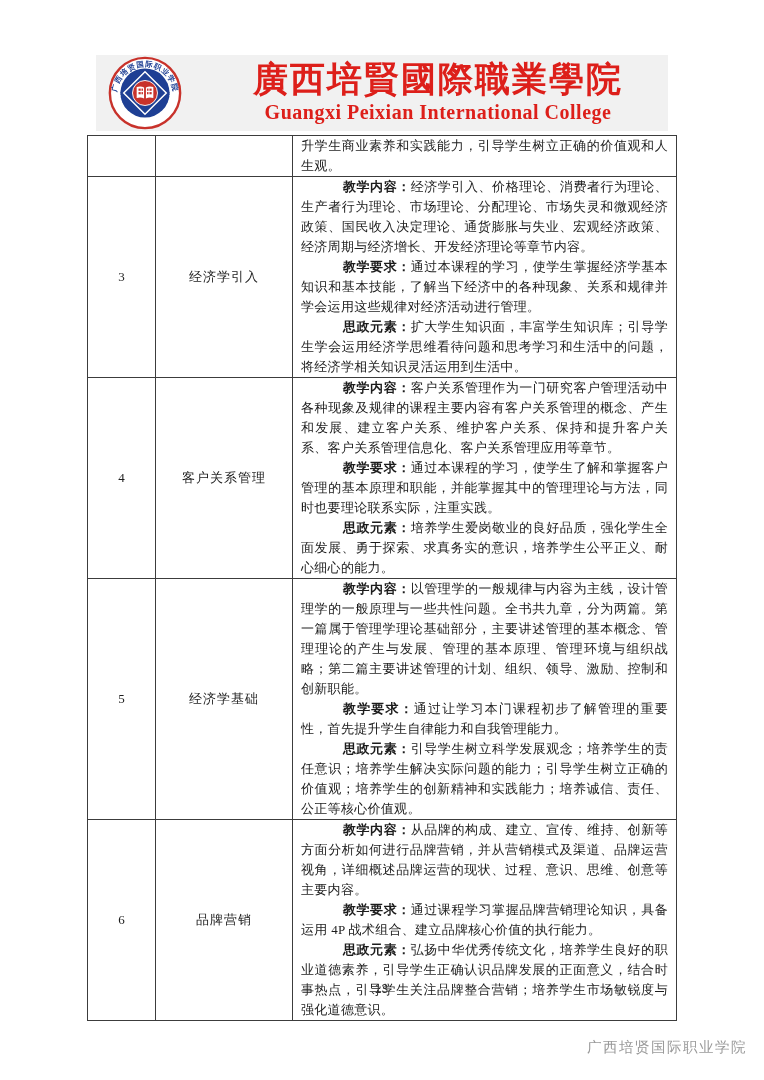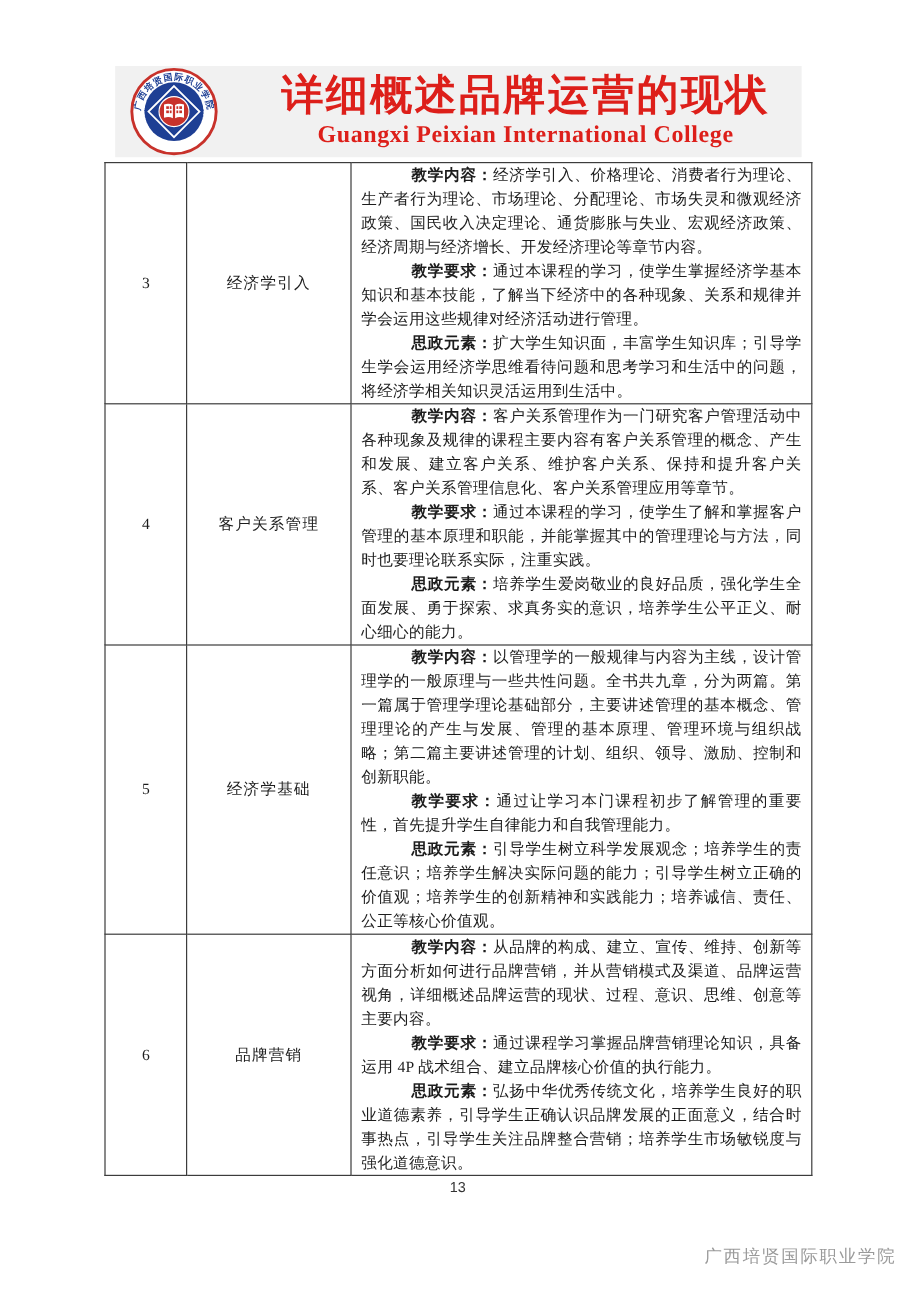--- a/index.html
+++ b/index.html
@@ -91,27 +91,34 @@
       <rect x="33" y="39" width="2.4" height="2.4" fill="#c8322b"></rect>
       <rect x="36.2" y="39" width="1.6" height="2.4" fill="#c8322b"></rect>
       <rect x="42.2" y="35.2" width="1.6" height="2.4" fill="#c8322b"></rect>
       <rect x="44.8" y="35.2" width="2.4" height="2.4" fill="#c8322b"></rect>
       <rect x="42.2" y="39" width="1.6" height="2.4" fill="#c8322b"></rect>
       <rect x="44.8" y="39" width="2.4" height="2.4" fill="#c8322b"></rect>
     </g>
   </svg>
 
   <div class="title-block">
-    <div class="title-zh" style="color: rgb(221, 31, 26);">详细概述品牌运营的现状</div>
+    <div class="title-zh" style="color: rgb(221, 31, 26);">廣西培賢國際職業學院</div>
     <div class="title-en" style="color: rgb(221, 31, 26);">Guangxi Peixian International College</div>
   </div>
 </div>
 
 <table class="course-table">
   <tbody>
+      <tr style="height: 40px;">
+        <td class="c1"></td>
+        <td class="c2"></td>
+        <td class="c3">
+          <p>升学生商业素养和实践能力，引导学生树立正确的价值观和人生观。</p>
+        </td>
+      </tr>
       <tr style="height: 200px;">
         <td class="c1">3</td>
         <td class="c2">经济学引入</td>
         <td class="c3">
           <p><b>教学内容：</b>经济学引入、价格理论、消费者行为理论、生产者行为理论、市场理论、分配理论、市场失灵和微观经济政策、国民收入决定理论、通货膨胀与失业、宏观经济政策、经济周期与经济增长、开发经济理论等章节内容。</p>
           <p><b>教学要求：</b>通过本课程的学习，使学生掌握经济学基本知识和基本技能，了解当下经济中的各种现象、关系和规律并学会运用这些规律对经济活动进行管理。</p>
           <p><b>思政元素：</b>扩大学生知识面，丰富学生知识库；引导学生学会运用经济学思维看待问题和思考学习和生活中的问题，将经济学相关知识灵活运用到生活中。</p>
         </td>
       </tr>
       <tr style="height: 200px;">

